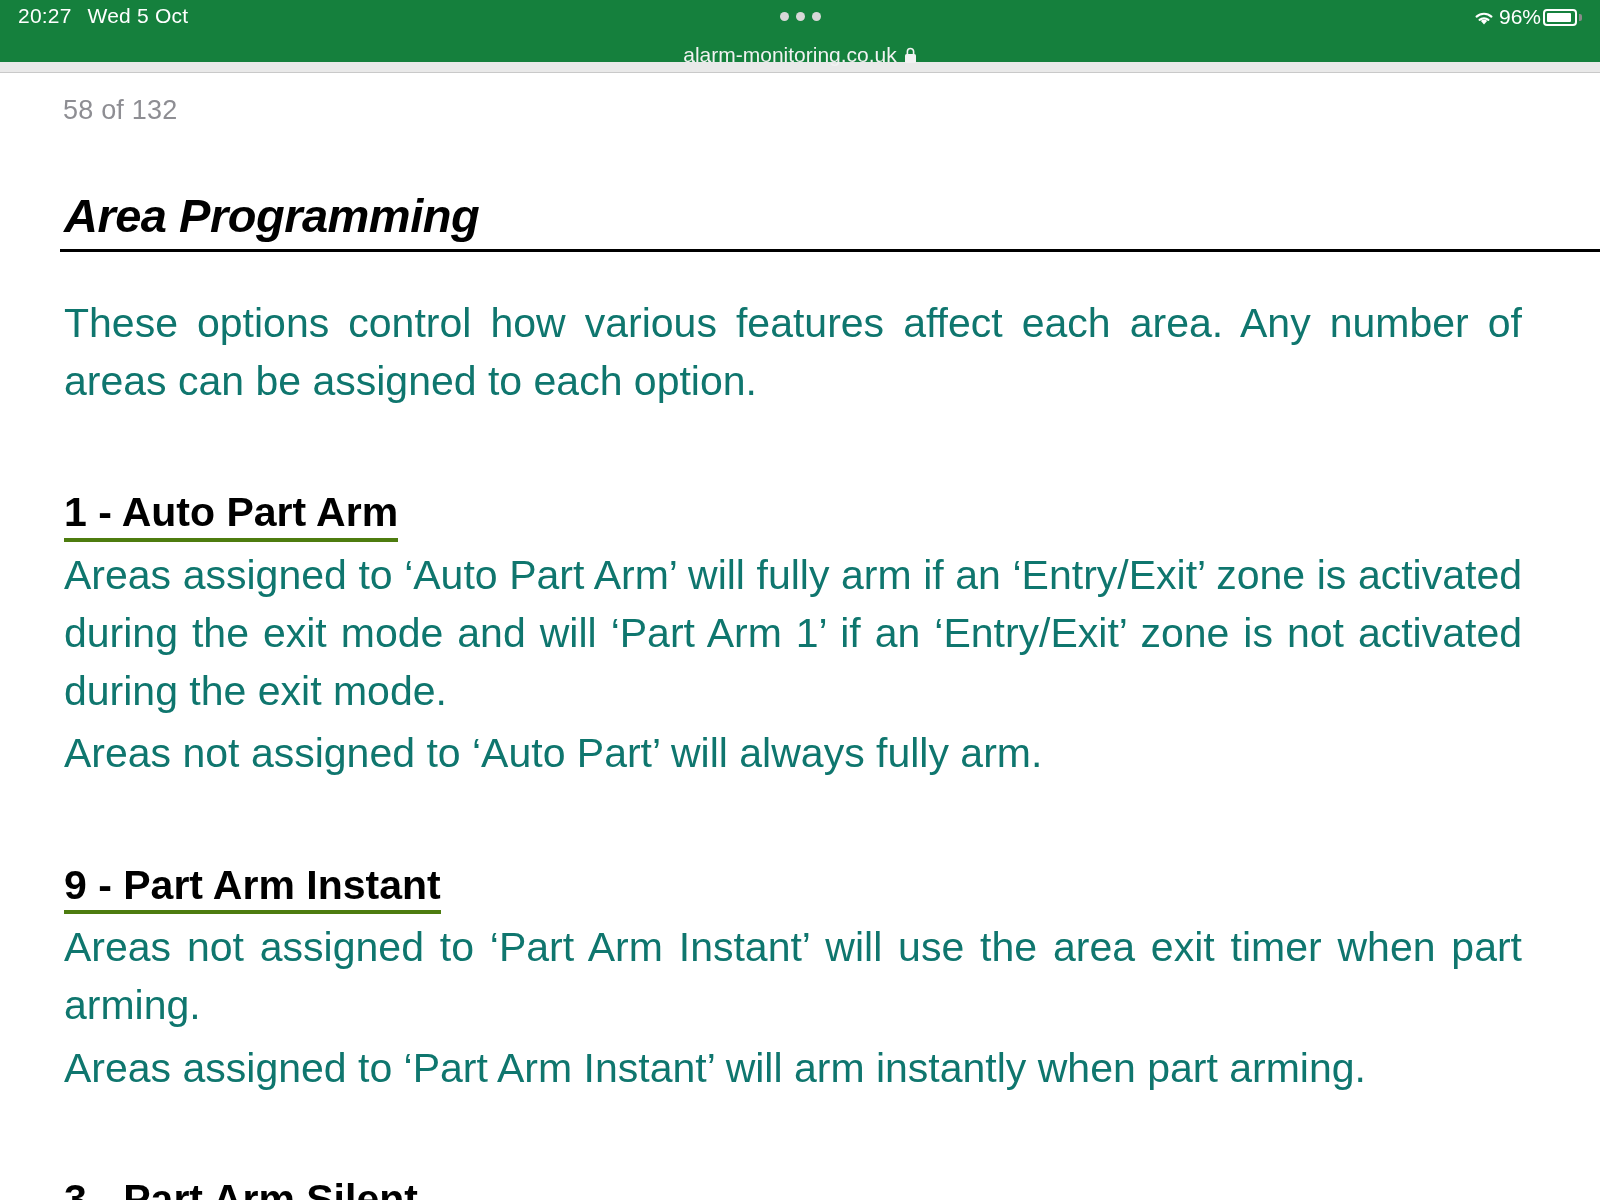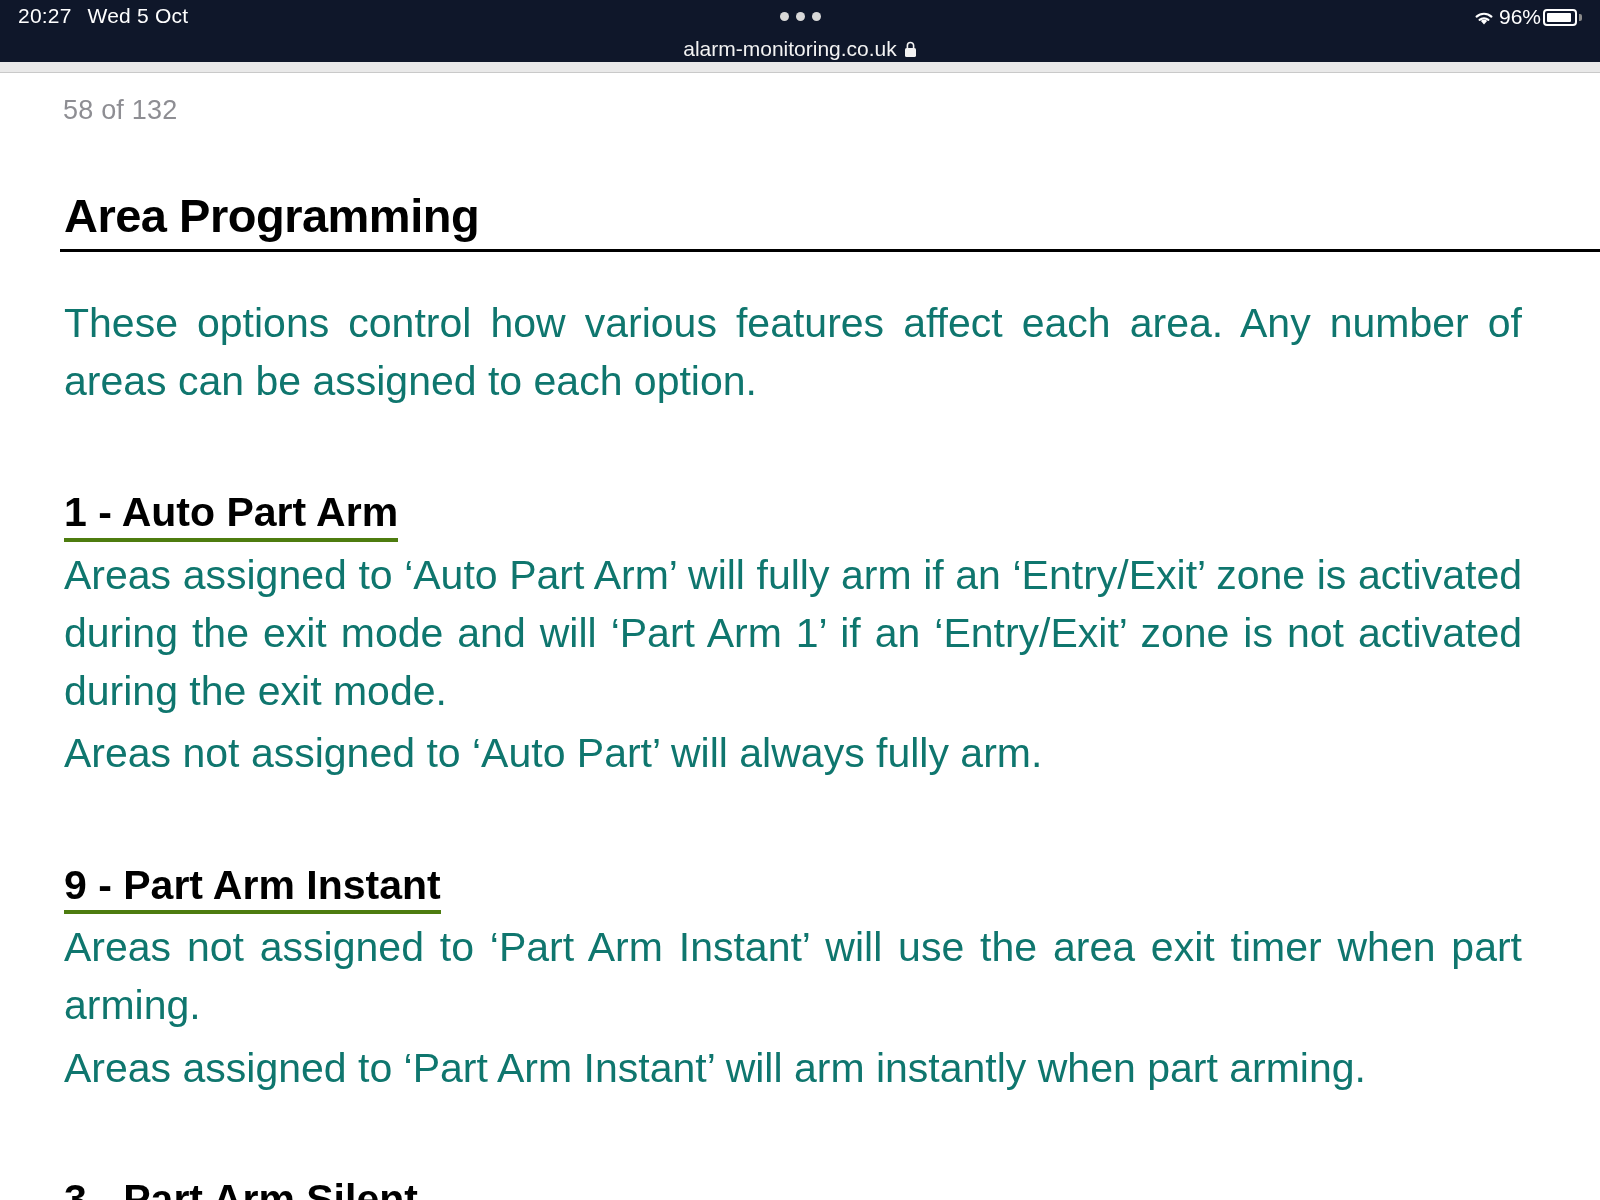--- a/index.html
+++ b/index.html
@@ -9,21 +9,21 @@
     width: 1600px;
     height: 1200px;
     overflow: hidden;
     font-family: "Liberation Sans", sans-serif;
   }
 
   
   .status-bar {
     position: relative;
     height: 62px;
-    background: #0f172a;
+    background: #15803d;
     color: #ffffff;
     display: flex;
     align-items: flex-start;
     padding: 0;
   }
   .status-left {
     position: absolute;
     left: 18px;
     top: 4px;
     display: flex;
@@ -33,21 +33,21 @@
     letter-spacing: 0.2px;
   }
   .status-center {
     position: absolute;
     left: 0;
     right: 0;
     top: 2px;
     display: flex;
     flex-direction: column;
     align-items: center;
-    gap: 12px;
+    gap: 18px;
   }
   .tab-dots {
     display: flex;
     gap: 7px;
     margin-top: 10px;
   }
   .tab-dots span {
     width: 9px;
     height: 9px;
     border-radius: 50%;
@@ -120,20 +120,21 @@
     color: #8e8e93;
     font-size: 27px;
     padding-top: 22px;
     padding-left: 3px;
     letter-spacing: 0.2px;
   }
 
   .doc-title {
     font-size: 47px;
     font-weight: bold;
+    font-style: italic;
     color: #000000;
     margin: 62px 0 0 4px;
     letter-spacing: -0.5px;
   }
   .title-rule {
     border-bottom: 3px solid #000000;
     margin-top: 6px;
     margin-left: 0;
     margin-right: -60px;
   }

